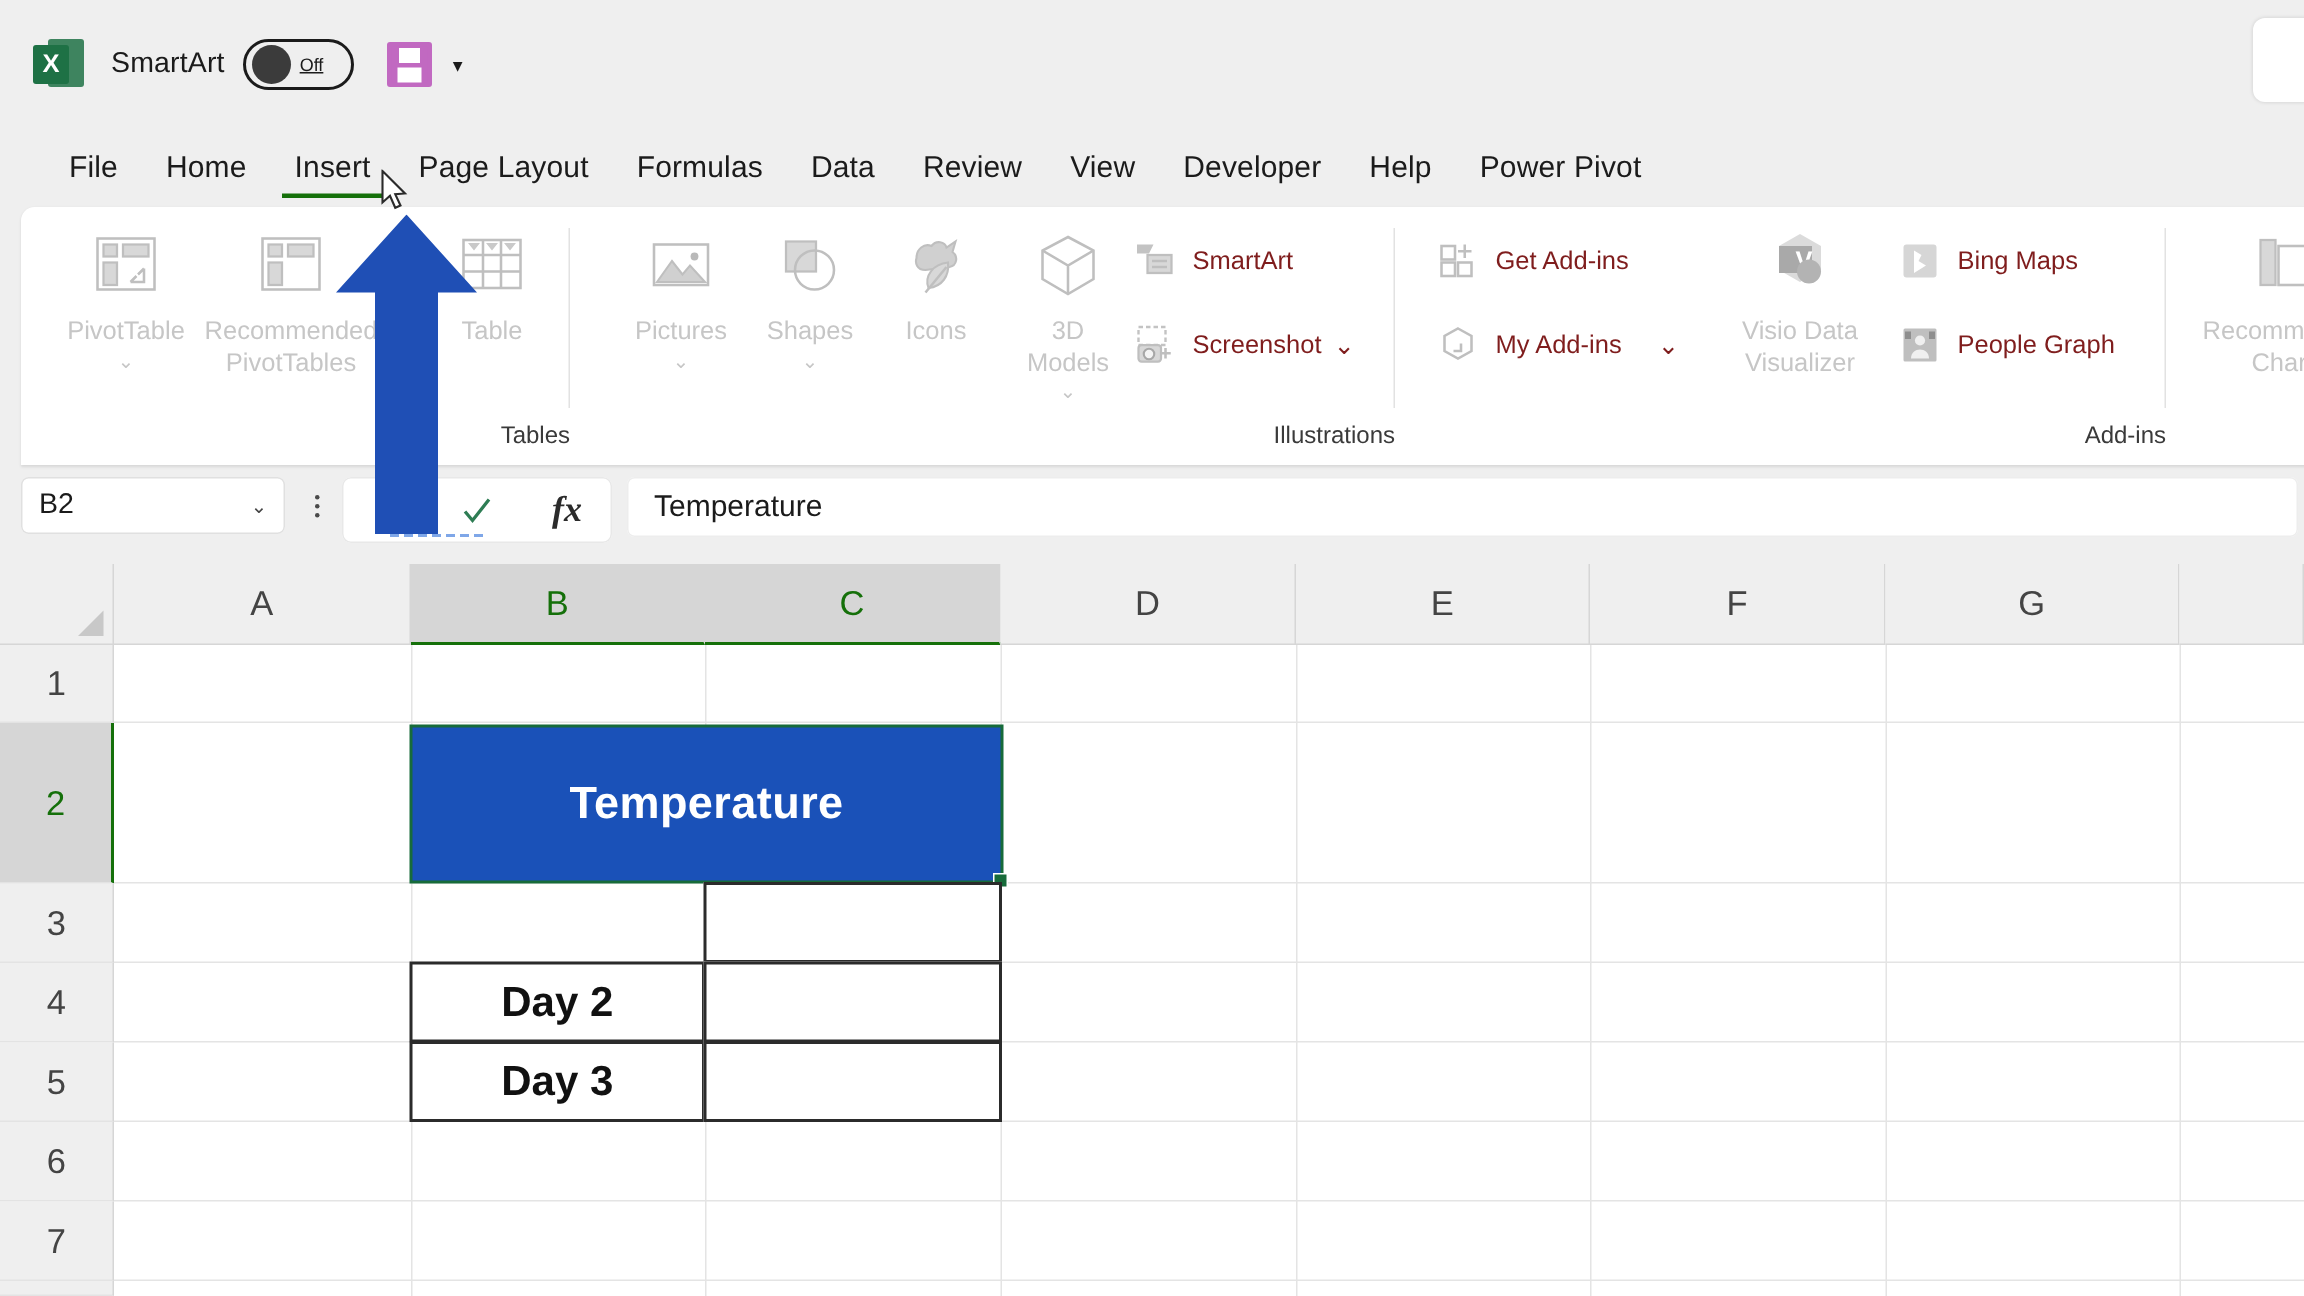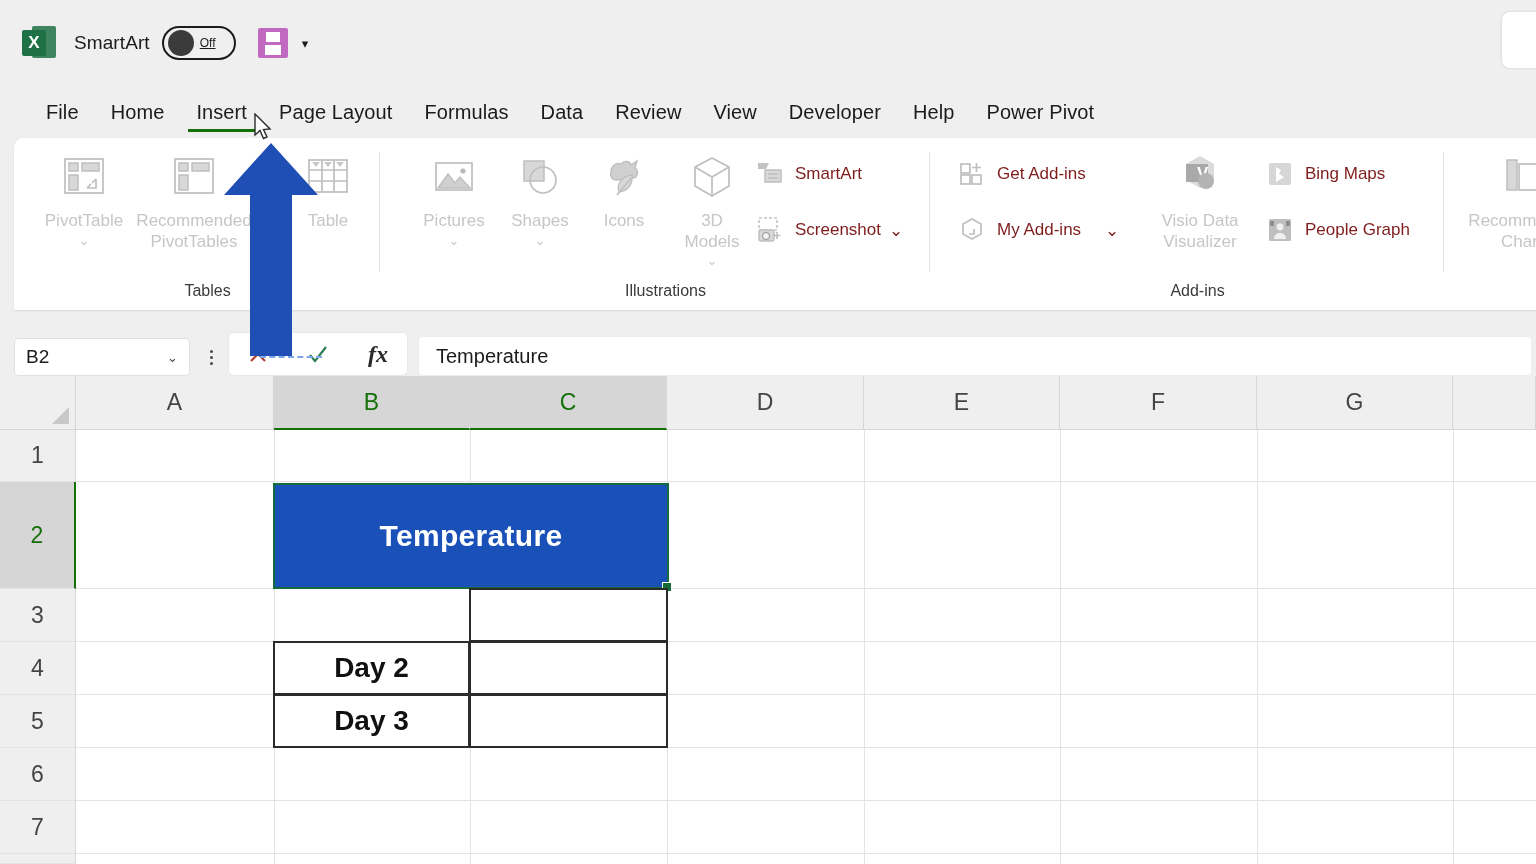--- a/index.html
+++ b/index.html
@@ -94,21 +94,21 @@
     background: #FFFFFF; border-radius: 9px 9px 0 0;
     box-shadow: 0 1px 2px rgba(0,0,0,.10);
     overflow: hidden;
   }
   .rgroup { position: absolute; top: 0; height: 172px; }
   .rgroup .sep {
     position: absolute; right: 0; top: 14px; width: 1px; height: 120px;
     background: #E2E2E2;
   }
   .gtitle {
-    position: absolute; bottom: 10px; width: 100%; text-align: center;
+    position: absolute; bottom: 10px; width: 100%; text-align: right;
     font-size: 16px; color: #3A3A3A; padding-left: 21px;
   }
   .bigbtn {
     position: absolute; top: 12px; width: 104px;
     display: flex; flex-direction: column; align-items: center;
     cursor: pointer;
   }
   .bigbtn .lbl {
     margin-top: 7px; font-size: 17px; color: #C6C6C6; text-align: center;
     line-height: 1.22;
@@ -125,21 +125,21 @@
   }
   .smallbtn .sico { width: 28px; height: 28px; position: relative; flex: 0 0 28px; }
 
   
   .st { stroke: #BFBFBF; fill: none; stroke-width: 1.7; }
   .stf { fill: #D8D8D8; stroke: #BFBFBF; stroke-width: 1.5; }
 
   
   .fbar {
     position: absolute; left: 0; top: 318px; width: 1536px; height: 58px;
-    background: #EFEFEF; display: flex; align-items: flex-end;
+    background: #EFEFEF; display: flex; align-items: flex-start;
   }
   .namebox {
     margin-left: 14px; width: 176px; height: 38px; background: #fff;
     border-radius: 5px; display: flex; align-items: center;
     justify-content: space-between; padding: 0 12px;
     font-size: 19px; color: #1B1B1B; cursor: text;
     box-shadow: 0 0 0 1px #E0E0E0 inset;
   }
   .namebox .nbcaret { font-size: 13px; color: #444; }
   .kebab {

